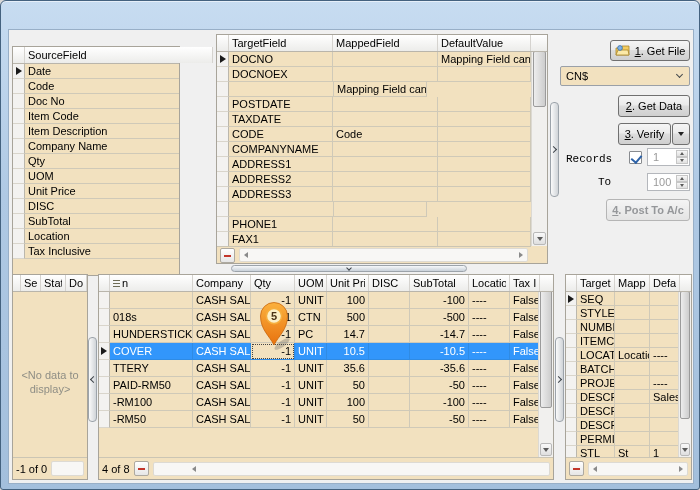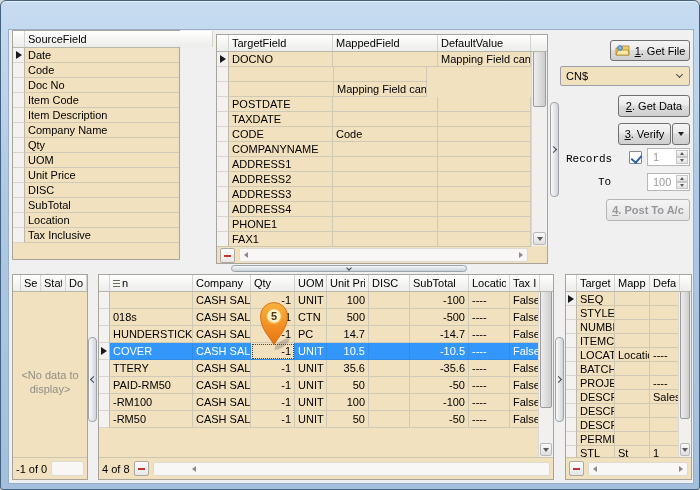--- a/index.html
+++ b/index.html
@@ -46,21 +46,21 @@
            background:repeating-linear-gradient(#6E6C55 0 1px, transparent 1px 3px); }
   .g-cell { flex:none; padding:0 3px; display:flex; align-items:center;
             background:#F2E1BF; border-right:1px solid #CFC9B8; border-bottom:1px solid #CFC9B8;
             white-space:nowrap; overflow:hidden; }
   .g-cell.ar { justify-content:flex-end; }
   .g-row.sel .g-cell { background:#3296FB; color:#FFF; border-right-color:#2F8BE4; border-bottom-color:#2F8BE4; }
   .g-row.sel .g-cell.fc { background:#F2E1BF; color:#000; outline:1px dotted #444; outline-offset:-2px; }
   .row-arrow { width:0; height:0; border-top:4px solid transparent; border-bottom:4px solid transparent; border-left:6px solid #1A1A1A; }
 
   
-  .src { left:3px; top:0; width:168px; height:230px; }
+  .src { left:3px; top:16px; width:168px; height:230px; }
   .src .g-body { right:0; bottom:0; }
   .tgt { left:207px; top:4px; width:332px; height:230px; }
   .tgt .g-body { right:16px; bottom:17px; }
   .det { left:89px; top:244px; width:456px; height:206px; }
   .det .g-body { right:15px; bottom:22px; }
   .map { left:556px; top:244px; width:127px; height:206px; }
   .map .g-body { right:13px; bottom:22px; }
   .sta { left:3px; top:244px; width:76px; height:206px; }
   .sta .g-body { right:0; bottom:22px; }
   .nodata { position:absolute; left:3px; top:93px; width:68px; text-align:center; color:#8F8E85; line-height:14px; }
@@ -247,20 +247,21 @@
           <div class="g-row" style="height: 15px;">
             <div class="g-ind" style="width: 12px;">
               <div class="row-arrow"></div>
             </div>
             <div class="g-cell" style="width: 104px;">DOCNO</div>
             <div class="g-cell" style="width: 105px;"></div>
             <div class="g-cell" style="width: 93px;">Mapping Field can't be e</div>
           </div>
           <div class="g-row" style="height: 15px;">
             <div class="g-ind" style="width: 12px;"></div>
+            <div class="g-cell" style="width: 104px;">DOCNOEX</div>
             <div class="g-cell" style="width: 105px;"></div>
             <div class="g-cell" style="width: 93px;"></div>
           </div>
           <div class="g-row" style="height: 15px;">
             <div class="g-ind" style="width: 12px;"></div>
             <div class="g-cell" style="width: 105px;"></div>
             <div class="g-cell" style="width: 93px;">Mapping Field can't be e</div>
           </div>
           <div class="g-row" style="height: 15px;">
             <div class="g-ind" style="width: 12px;"></div>
@@ -299,21 +300,20 @@
             <div class="g-cell" style="width: 93px;"></div>
           </div>
           <div class="g-row" style="height: 15px;">
             <div class="g-ind" style="width: 12px;"></div>
             <div class="g-cell" style="width: 104px;">ADDRESS3</div>
             <div class="g-cell" style="width: 105px;"></div>
             <div class="g-cell" style="width: 93px;"></div>
           </div>
           <div class="g-row" style="height: 15px;">
             <div class="g-ind" style="width: 12px;"></div>
-            <div class="g-cell" style="width: 104px;">ADDRESS4</div>
             <div class="g-cell" style="width: 105px;"></div>
             <div class="g-cell" style="width: 93px;"></div>
           </div>
           <div class="g-row" style="height: 15px;">
             <div class="g-ind" style="width: 12px;"></div>
             <div class="g-cell" style="width: 104px;">PHONE1</div>
             <div class="g-cell" style="width: 105px;"></div>
             <div class="g-cell" style="width: 93px;"></div>
           </div>
           <div class="g-row" style="height: 15px;">

